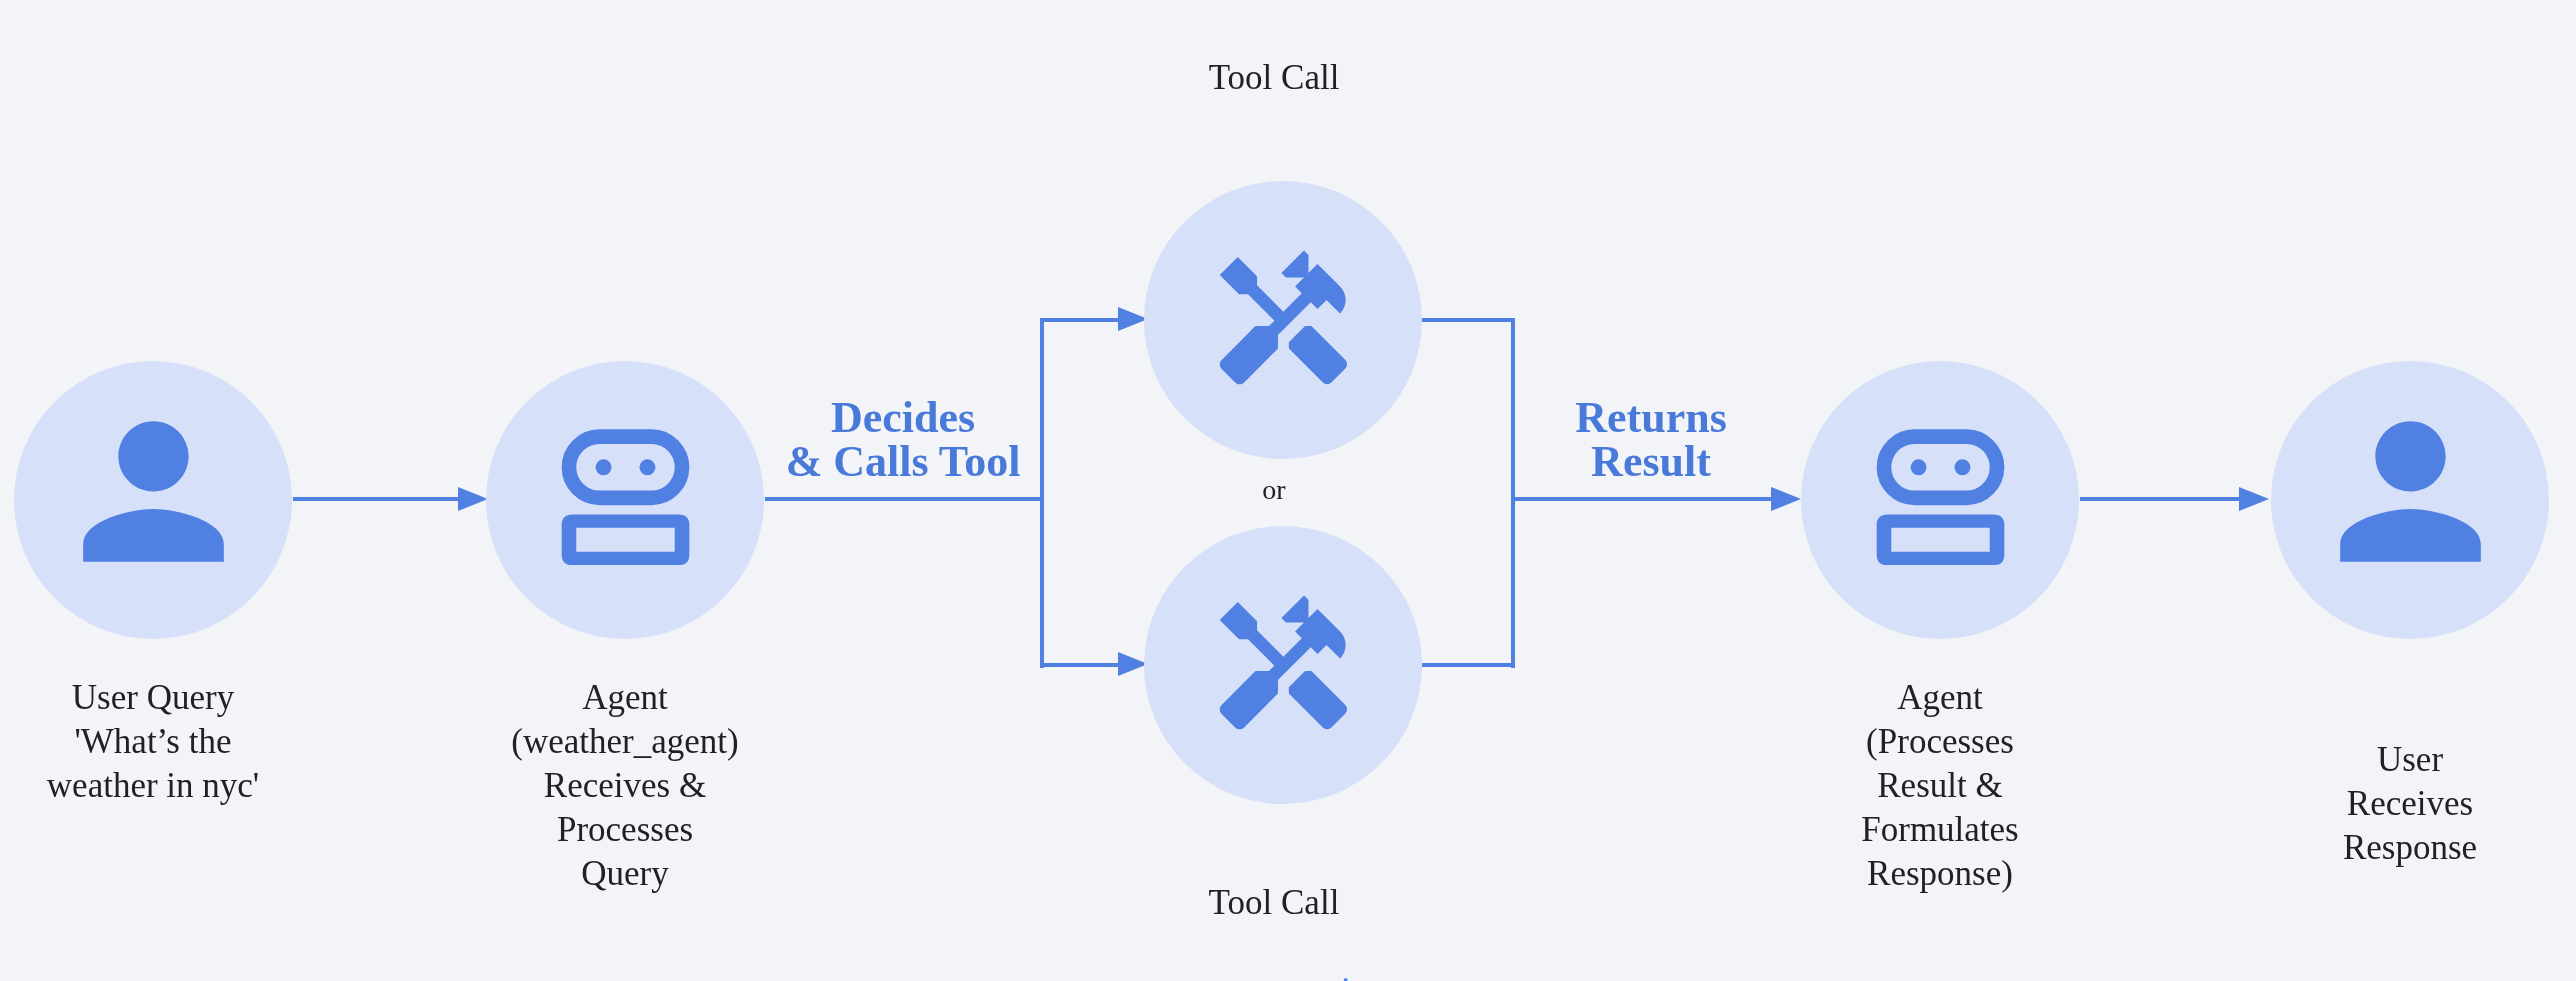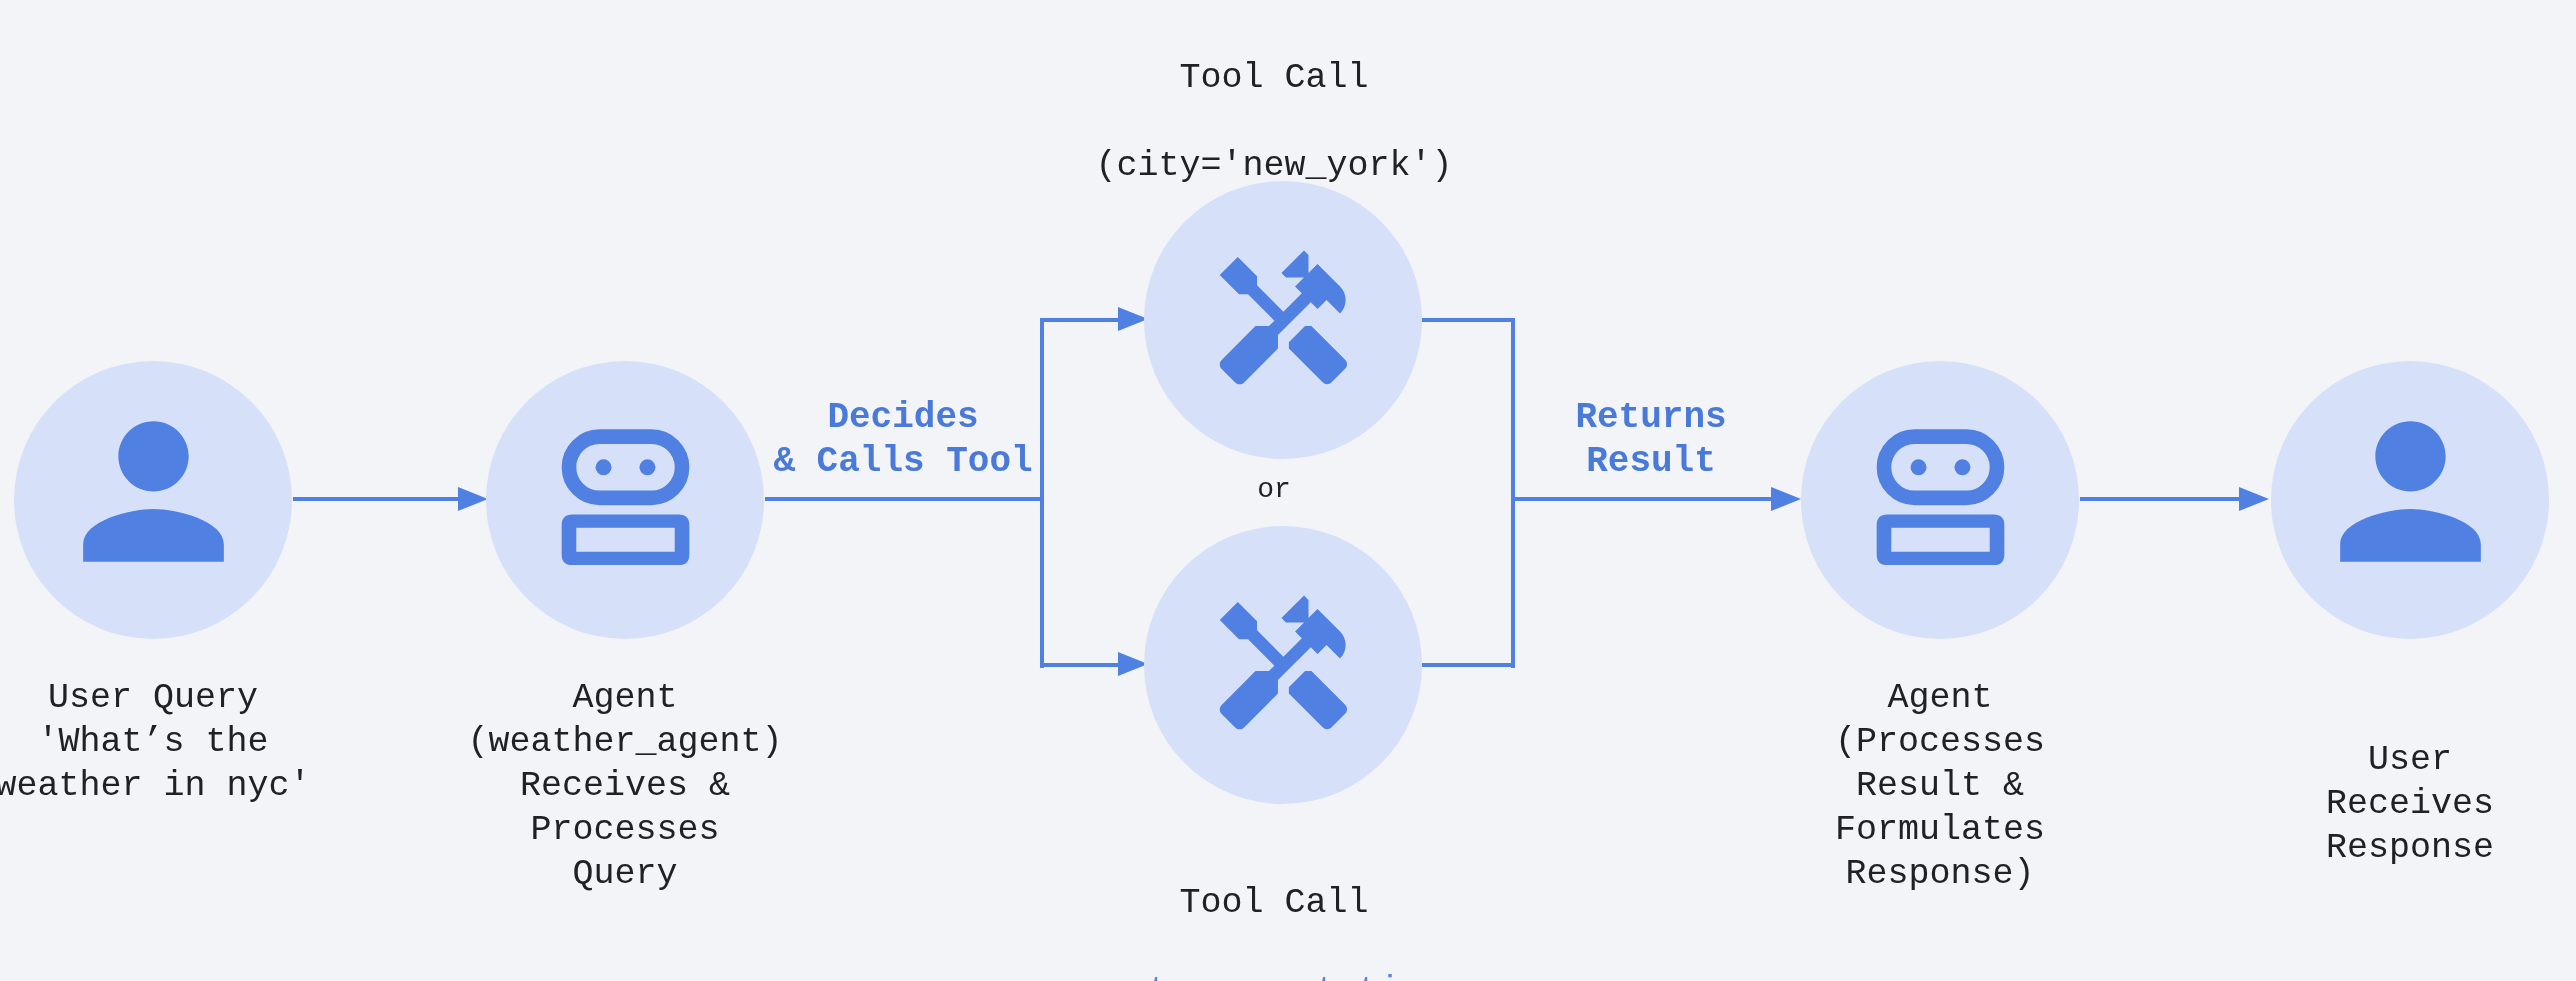--- a/index.html
+++ b/index.html
@@ -4,21 +4,21 @@
 <style>
   :root{
     --bg:#f2f4f7; --circle:#d6e0f8; --accent:#4f80e2;
     --ink:#202124; --toolname:#5286ec; --boldblue:#4a7ad9;
   }
   *{margin:0;padding:0;box-sizing:border-box;}
   html,body{background:var(--bg);}
   .canvas{
     position:relative; width:2576px; height:981px; overflow:hidden;
     background:var(--bg);
-    font-family:Liberation Mono, monospace;
+    font-family:Liberation Serif, serif;
   }
   
   .node{
     position:absolute; width:278px; height:278px; border-radius:50%;
     background:var(--circle); display:flex; align-items:center; justify-content:center;
     color:var(--accent);
   }
   .n-user-left{left:14px; top:361px;}
   .n-agent-left{left:486px; top:361px;}
   .n-tool-top{left:1144px; top:181px;}
@@ -49,21 +49,21 @@
   .h4{left:1118px; top:652px;}
   .h7{left:1771px; top:487px;}
   .h8{left:2239px; top:487px;}
   
   .lbl{
     position:absolute; transform:translateX(-50%); text-align:center;
     white-space:pre-line; font-size:35px; line-height:44px; color:var(--ink);
   }
   .lbl span{display:block; white-space:pre-line;}
   .blue{color:var(--toolname);}
-  .boldblue{color:var(--boldblue); font-weight:700; font-size:36px;}
+  .boldblue{color:var(--boldblue); font-weight:700; font-size:44px;}
   .l-tool-top{left:1274px; top:11.6px;}
   .l-or{left:1274px; top:468px; font-size:28px;}
   .l-decides{left:903px; top:396px;}
   .l-returns{left:1651px; top:396px;}
   .l-user-left{left:153px; top:676px;}
   .l-agent-left{left:625px; top:676px;}
   .l-tool-bottom{left:1274px; top:837px;}
   .l-agent-right{left:1940px; top:676px;}
   .l-user-right{left:2410px; top:706px;margin-top:32px;}
 </style>
@@ -127,21 +127,20 @@
   </div>
 
   <div class="node n-user-right">
     <svg class="icon-person" viewBox="0 0 24 24" width="211" height="211">
       <path fill="currentColor" d="M12 12c2.21 0 4-1.79 4-4s-1.79-4-4-4-4 1.79-4 4 1.79 4 4 4zm0 2c-2.67 0-8 1.34-8 4v2h16v-2c0-2.66-5.33-4-8-4z"></path>
     </svg>
   </div>
 
   <div class="lbl l-tool-top">
     <span>Tool Call</span>
-    <span>(city='new_york')</span>
   </div>
 
   <div class="lbl boldblue l-decides">Decides
 &amp; Calls Tool</div>
   <div class="lbl l-or">or</div>
   <div class="lbl l-user-left">User Query
 'What’s the
 weather in nyc'</div>
 
   <div class="lbl boldblue l-returns">Returns

